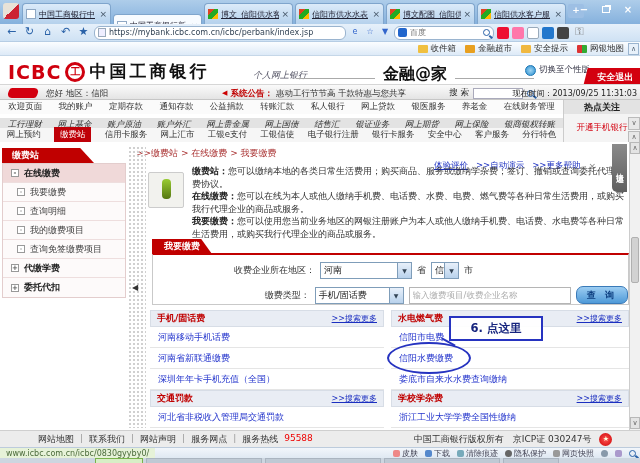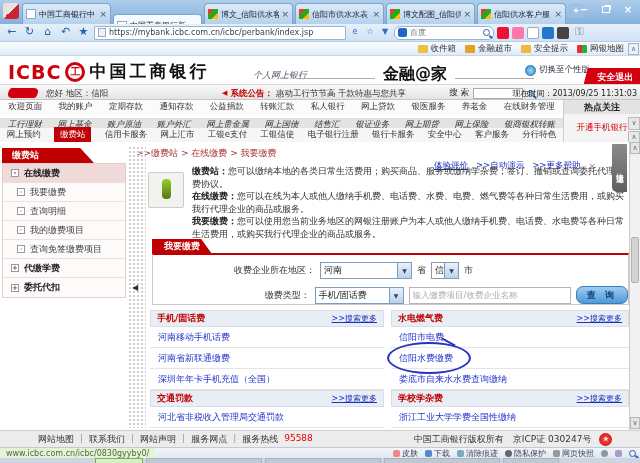--- a/index.html
+++ b/index.html
@@ -14,36 +14,36 @@
   .app-icon { position:absolute; left:3px; top:3px; width:16px; height:16px;
     background:linear-gradient(135deg,#e8e2d8 50%,#c23 50%); border-radius:3px; }
   .tabs { position:absolute; left:22px; top:2px; height:22px; display:flex; }
   .tab { width:89px; height:21px; margin-top:1px; margin-right:2px; display:flex; align-items:center;
     padding:0 3px; background:linear-gradient(#dcebf9,#b5d1ec); border:1px solid #7fa5cc;
     border-bottom:none; border-radius:4px 4px 0 0; }
   .tab.active { background:#f7fbff; height:22px; margin-top:12px; }
   .favicon { width:10px; height:10px; margin-right:3px; flex:none; }
   .favicon.page { background:#fff; border:1px solid #8fa8c4; }
   .favicon.colorful { background:linear-gradient(135deg,#d42 0 34%,#2a2 34% 67%,#fb0 67% 100%); }
-  .tab-label { flex:1; overflow:hidden; white-space:nowrap; font-size:8px; color:#223; }
+  .tab-label { flex:1; overflow:hidden; white-space:nowrap; font-size:8px; color:#223;text-decoration:underline; }
   .tab-close { color:#456; font-size:9px; margin-left:2px; cursor:default; }
   .newtab { position:absolute; left:568px; top:4px; width:16px; height:14px; text-align:center;
     line-height:13px; color:#fff; background:#9dbfe4; border-radius:2px; font-weight:bold; }
   .win-controls { position:absolute; right:3px; top:3px; display:flex; gap:4px; }
   .win-btn { width:18px; height:14px; text-align:center; line-height:13px; color:#fff;
     font-weight:bold; font-size:10px; }
   .restore-glyph { display:inline-block; width:8px; height:7px; border:1px solid #fff;
     box-shadow:2px -2px 0 -1px #fff; margin-top:3px; }
   .toolbar { position:absolute; left:0; top:24px; width:640px; height:18px;
     background:linear-gradient(#e6f0fa,#cfe2f4); border-bottom:1px solid #b6cde4;
     display:flex; align-items:center; padding:0 4px; gap:3px; }
   .tool-icon { width:15px; height:15px; text-align:center; line-height:14px; color:#2a62a8;
     font-size:11px; flex:none; }
   .address { width:252px; height:14px; background:#fff; border:1px solid #9ab4cf;
-    border-radius:1px; display:flex; align-items:center; padding:0 3px; gap:3px; flex:none; }
+    border-radius:6px; display:flex; align-items:center; padding:0 3px; gap:3px; flex:none; }
   .mini-page { width:8px; height:9px; background:#eef; border:1px solid #9ab; flex:none; }
   .address input { border:none; outline:none; width:100%; font-size:8px; color:#345;
     font-family:"DejaVu Sans",sans-serif; background:transparent; }
   .addr-mini { width:12px; height:13px; text-align:center; line-height:12px; color:#36c; font-size:8px; }
   .searchbox { width:100px; height:14px; background:#fff; border:1px solid #9ab4cf; border-radius:6px;
     display:flex; align-items:center; padding:0 3px; gap:3px; flex:none; }
   .engine-icon { width:9px; height:9px; background:#26c; border-radius:2px; flex:none; }
   .searchbox .engine { flex:1; color:#777; font-size:8px; }
   .mag { width:7px; height:7px; border:1.5px solid #2a62a8; border-radius:50%; position:relative; flex:none; }
   .mag:after { content:""; position:absolute; width:4px; height:1.5px; background:#2a62a8;
@@ -488,20 +488,21 @@
       <div class="cat-head">
         <span class="cat-title">学校学杂费</span>
         <span class="cat-more">&gt;&gt;搜索更多</span>
       </div>
       <div class="cat-item">浙江工业大学学费全国性缴纳</div>
       <div class="cat-item"></div>
     </div>
 
     <div class="ann-ellipse"></div>
     <div class="ann-line"></div>
+    <div class="ann-box">6. 点这里</div>
 
     <div class="quicktab">快捷通道</div>
     <div class="vscroll">
       <span class="vs-btn" style="top:0;">∧</span>
       <span class="vs-thumb"></span>
       <span class="vs-btn" style="top:275px;">∨</span>
     </div>
   </div>
 
   <div class="page-footer">

